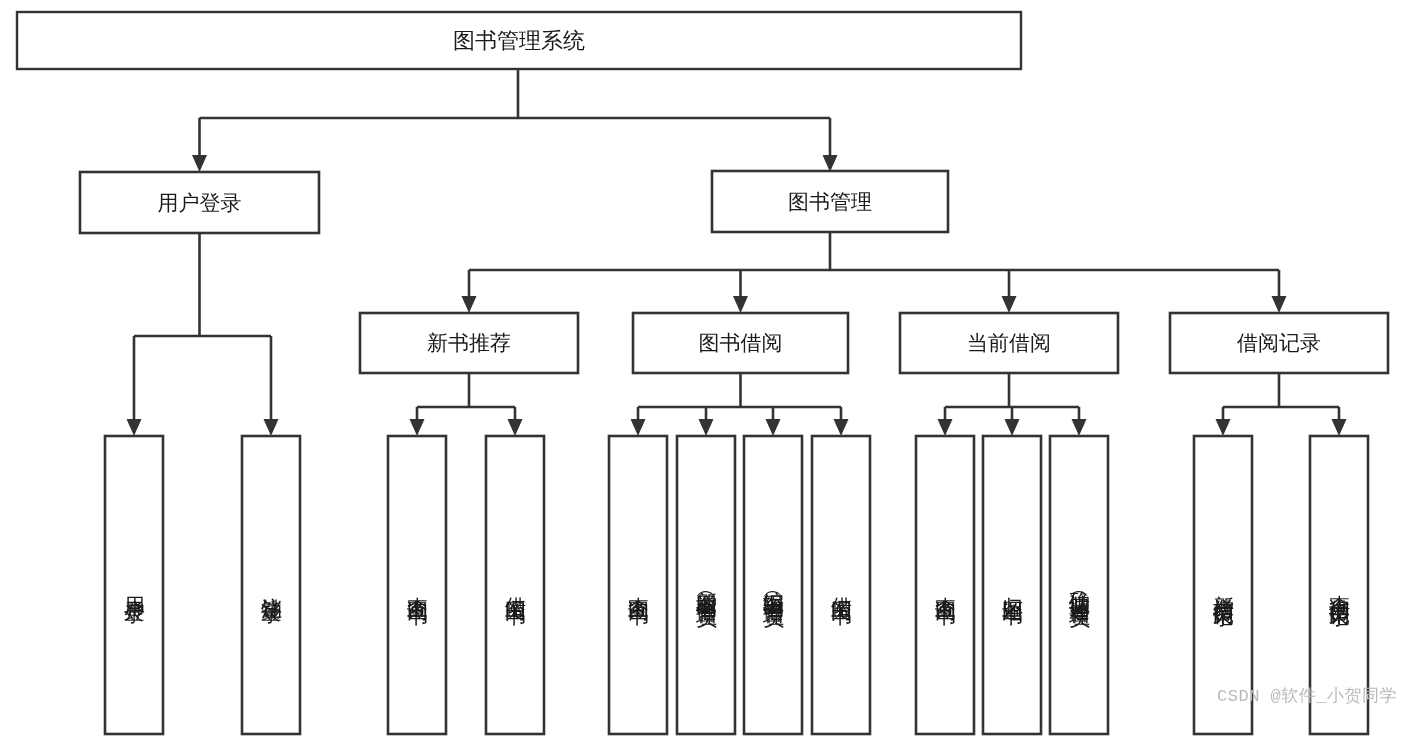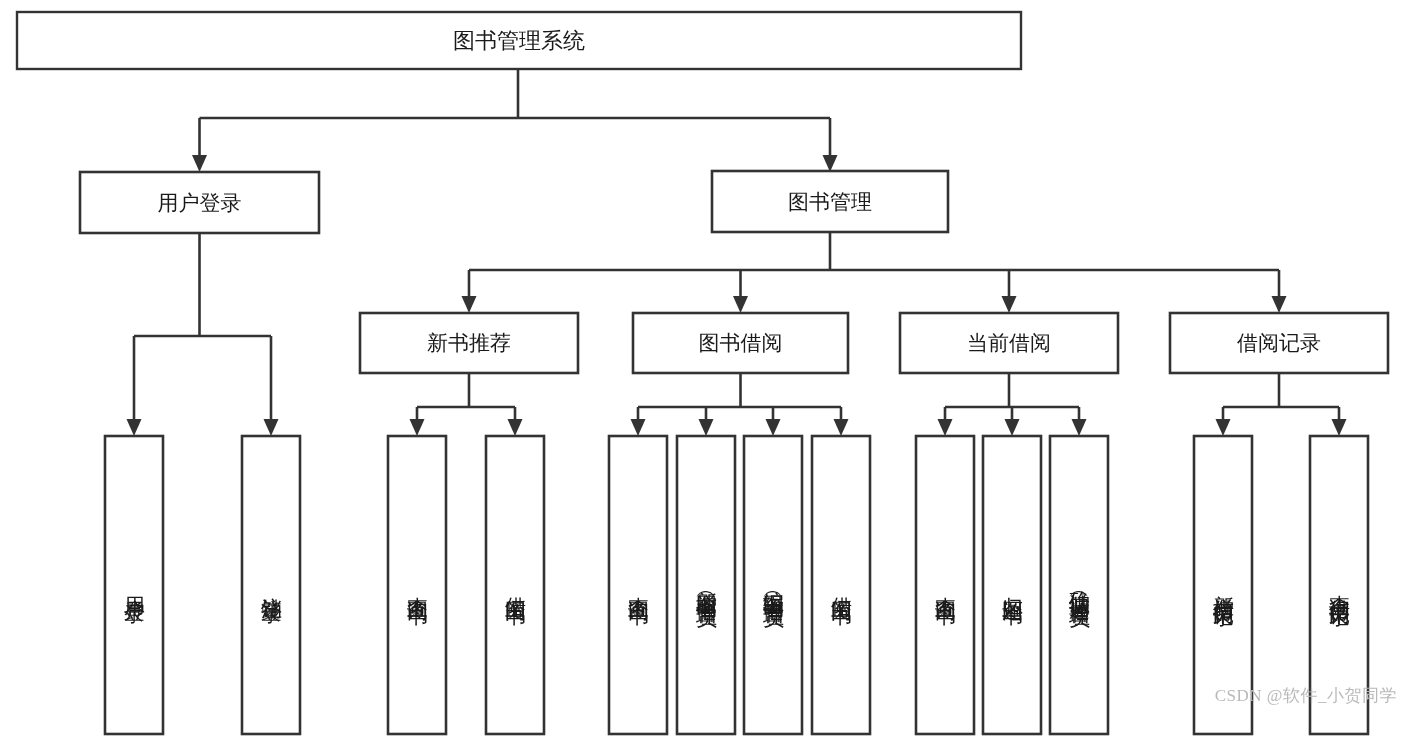--- a/index.html
+++ b/index.html
@@ -67,21 +67,21 @@
     align-items: center;
     justify-content: center;
     text-align: center;
     white-space: nowrap;
     pointer-events: none;
   }
   .watermark {
     position: absolute;
     right: 8px;
     bottom: 4px;
-    font-family: Liberation Serif, serif;
+    font-family: Liberation Mono, monospace;
     font-size: 17px;
     color: #b9b9b9;
     letter-spacing: 0.5px;
     white-space: nowrap;
   }
 </style>
 </head>
 <body>
 
 <div id="diagram-root">

